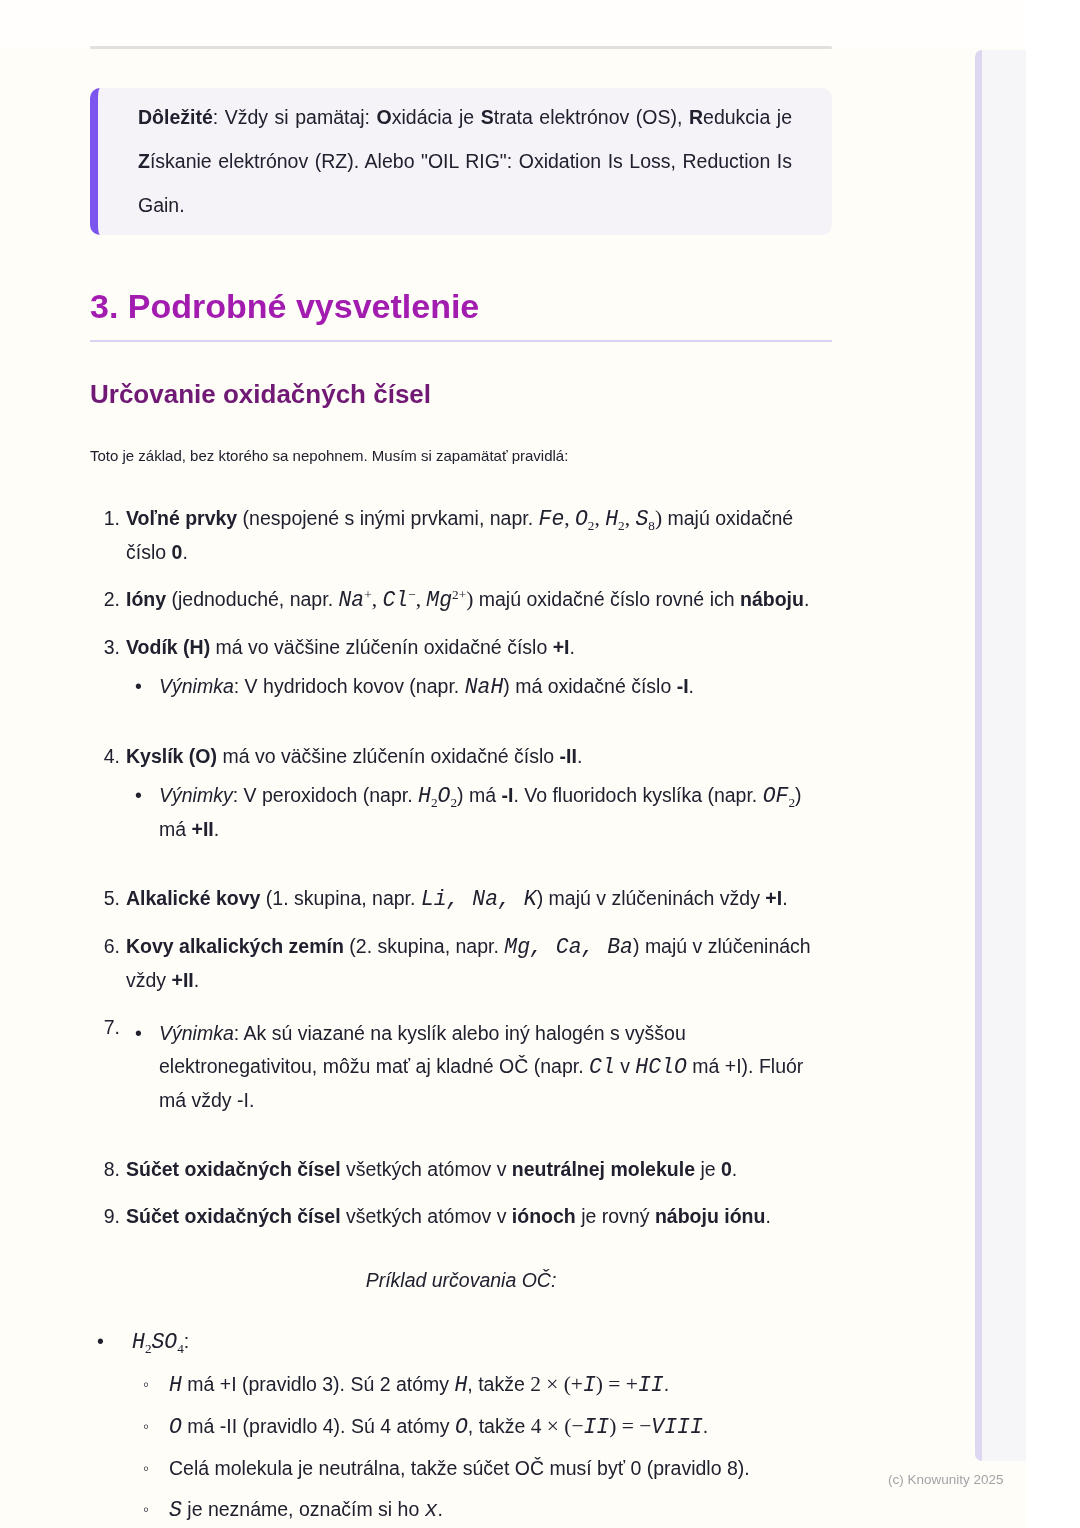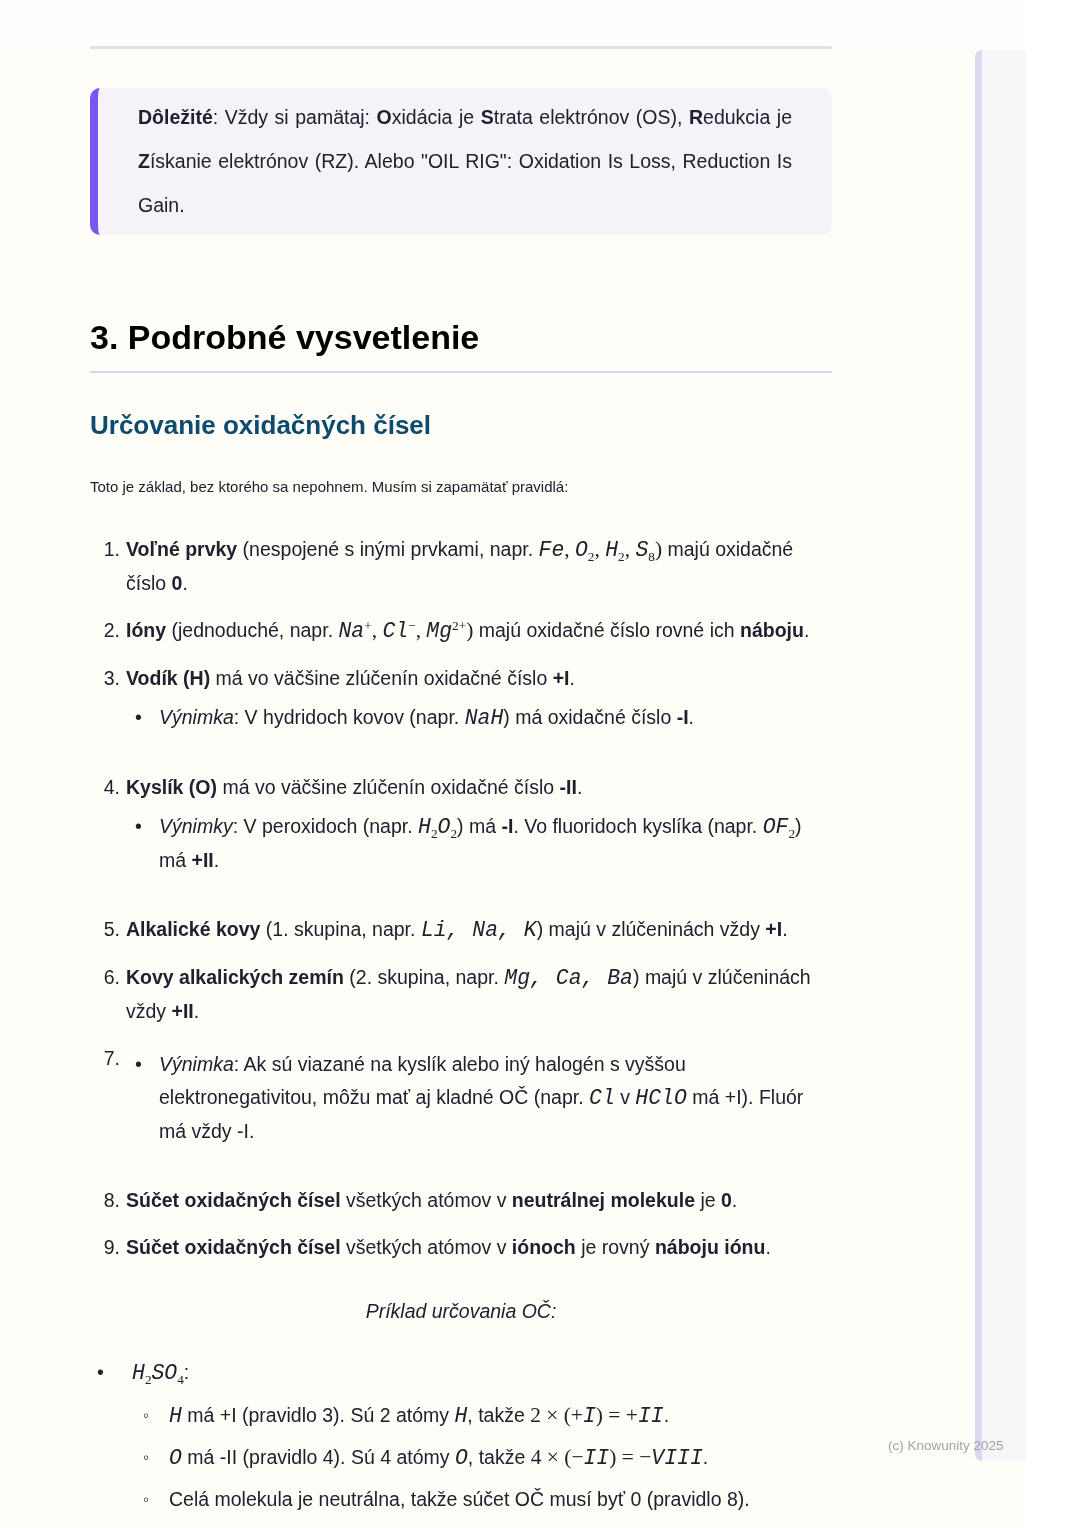--- a/index.html
+++ b/index.html
@@ -7,23 +7,23 @@
   #top-strip{position:absolute;left:0;top:0;width:1080px;height:48px;background:#FFFEFC;}
   #top-divider{position:absolute;left:90px;top:46px;width:742px;height:3px;
     background:#E2E0DD;border-radius:3px;}
   #right-white{position:absolute;left:1026px;top:0;width:54px;height:1528px;background:#FFFFFF;}
   #side-panel{position:absolute;left:975px;top:50px;width:44px;height:1411px;
     background:#F6F5F8;border-left:7px solid #DDD7F1;border-radius:7px 0 0 7px;}
   #content{position:absolute;left:90px;top:88px;width:742px;}
 
   .callout{background:#F5F3F7;border-left:8px solid #7C55EF;border-radius:10px;
     padding:7px 40px 8px 40px;font-size:19.5px;line-height:44px;text-align:justify;}
-  h2.section{font-size:34px;line-height:41px;font-weight:700;color:#000000;
-    margin:82px 0 0 0;padding:0 0 13px 0;border-bottom:2px solid #D9D2F2;}
-  h3.subsection{font-size:26px;line-height:31px;font-weight:700;color:#0c4a6e;margin:37px 0 0 0;}
+  h2.section{font-size:34px;line-height:41px;font-weight:700;color:#a21caf;
+    margin:51px 0 0 0;padding:0 0 13px 0;border-bottom:2px solid #D9D2F2;}
+  h3.subsection{font-size:26px;line-height:31px;font-weight:700;color:#701a75;margin:37px 0 0 0;}
   p.intro{font-size:15px;line-height:31px;margin:30px 0 0 0;}
 
   .rules{margin-top:31px;font-size:19.5px;line-height:33px;}
   .li{display:flex;margin-bottom:14px;}
   .li.has-sub{margin-bottom:30px;}
   .num{flex:none;width:30px;text-align:right;padding-right:6px;}
   .li-body{flex:1;}
   .sublist{margin-top:6px;}
   .sub{display:flex;margin-bottom:6px;}
   .sub .mk{flex:none;width:24px;padding-left:9px;}
@@ -35,21 +35,21 @@
   .steps{margin-top:9px;}
   .steps .sub{margin-bottom:8px;}
 
   .seg-b{font-weight:700;}
   .seg-i{font-style:italic;}
   .seg-m{font-family:Liberation Mono, monospace;font-style:italic;font-size:1.1em;}
   .seg-mr{font-family:"Liberation Serif","DejaVu Serif",serif;font-size:1.1em;}
   sub.math,sup.math{font-family:"Liberation Serif","DejaVu Serif",serif;
     font-style:normal;font-size:0.68em;line-height:0;}
 
-  #footer{position:absolute;left:888px;top:1438px;font-size:13.5px;color:#A5A2A6;z-index:5;}
+  #footer{position:absolute;left:888px;top:1472px;font-size:13.5px;color:#A5A2A6;z-index:5;}
 </style>
 </head>
 <body>
 
 <div id="top-strip"></div>
 <div id="top-divider"></div>
 <div id="right-white"></div>
 <div id="side-panel"></div>
 
 <div id="content">

